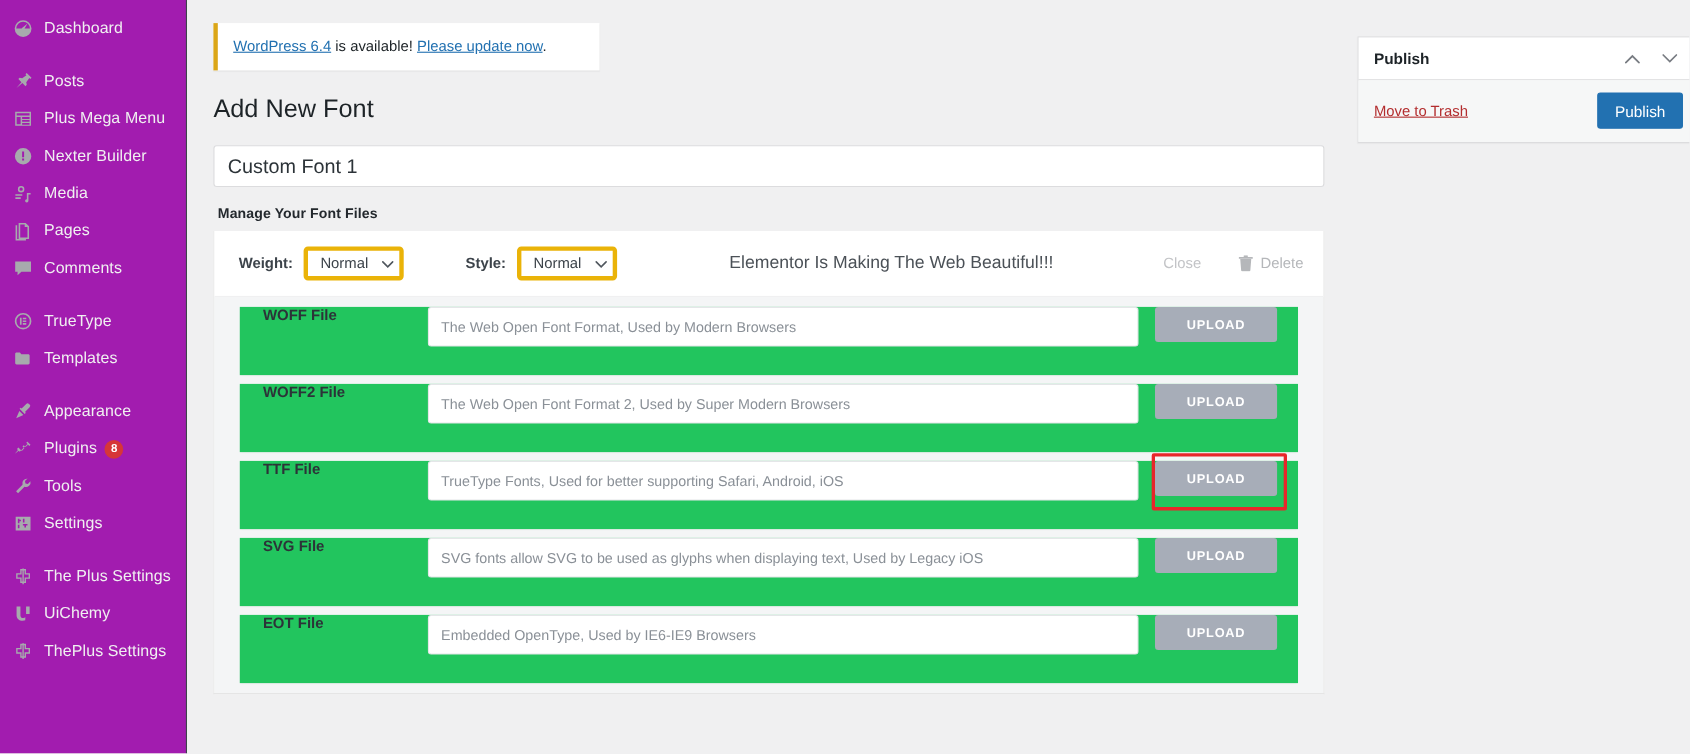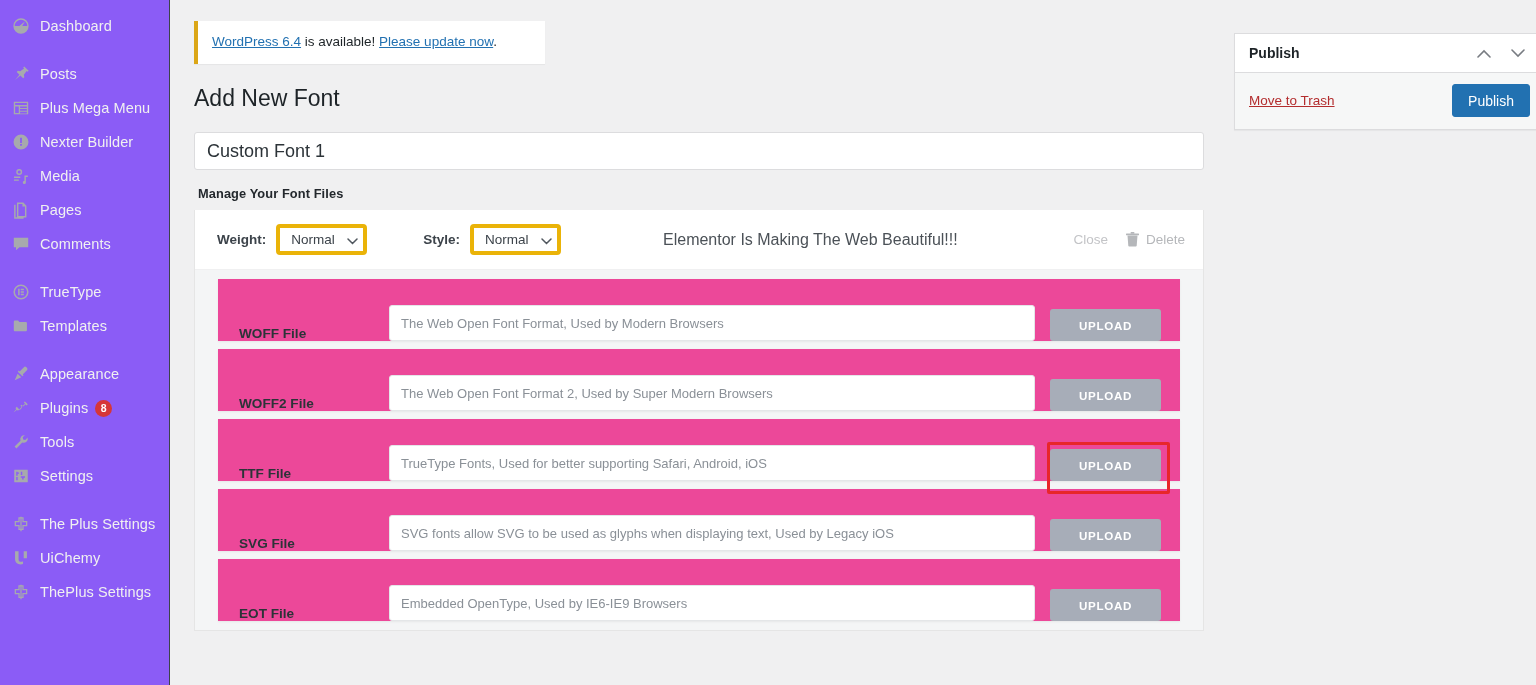--- a/index.html
+++ b/index.html
@@ -10,21 +10,21 @@
     overflow: hidden;
     background: #f0f0f1;
     font-family: "Liberation Sans", sans-serif;
   }
   .screen { position: relative; width: 1536px; height: 685px; display: flex; }
 
   
   .sidebar {
     width: 170px;
     min-width: 170px;
-    background: #8b5cf6;
+    background: #a21caf;
     padding-top: 9px;
     position: relative;
     overflow: hidden;
   }
   .sb-item {
     display: flex;
     align-items: center;
     height: 34px;
     padding-left: 11px;
     color: #f0f0f1;
@@ -158,40 +158,40 @@
   .preview-text {
     font-size: 16px;
     color: #4b5157;
     margin-left: 102px;
     white-space: nowrap;
   }
   .head-actions {
     margin-left: auto;
     display: flex;
     align-items: center;
-    gap: 18px;
+    gap: 34px;
   }
   .lnk-close { font-size: 13.5px; color: #c3c4c7; cursor: pointer; }
   .lnk-del {
     font-size: 13.5px; color: #b5b7ba; cursor: pointer;
     display: flex; align-items: center; gap: 7px;
   }
   .lnk-del .trash { color: #b5b7ba; display: flex; }
 
   
   .rows-wrap {
     background: #f4f5f6;
     padding: 9px 23px 9px 23px;
   }
   .frow {
-    background: #ec4899;
+    background: #22c55e;
     box-shadow: 0 1px 2px rgba(0,0,0,.06);
     height: 62px;
     display: flex;
-    align-items: flex-end;
+    align-items: flex-start;
     padding: 0 19px 0 21px;
     margin-bottom: 8px;
   }
   .frow:last-child { margin-bottom: 0; }
   .frow .fname {
     width: 150px;
     min-width: 150px;
     font-size: 13.6px;
     font-weight: bold;
     color: #2c3338;

